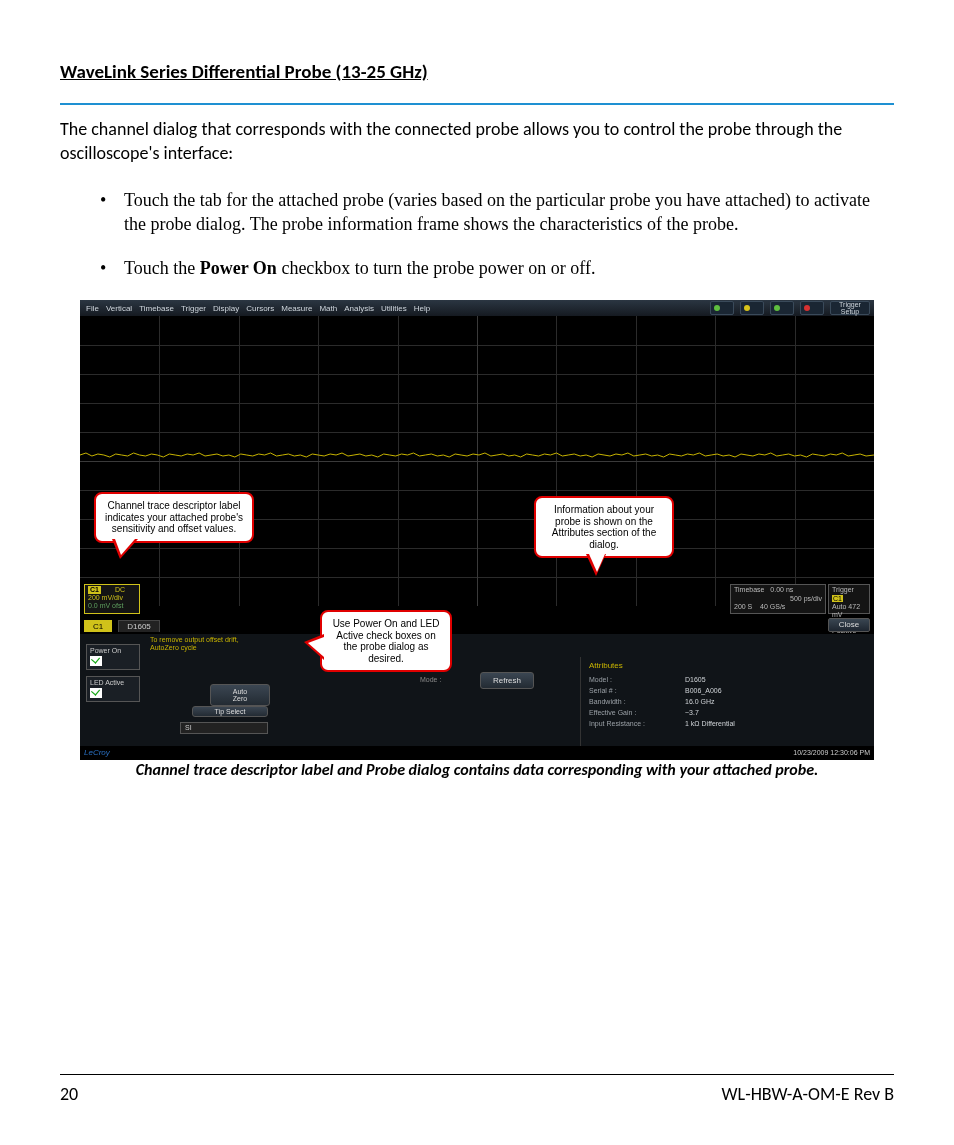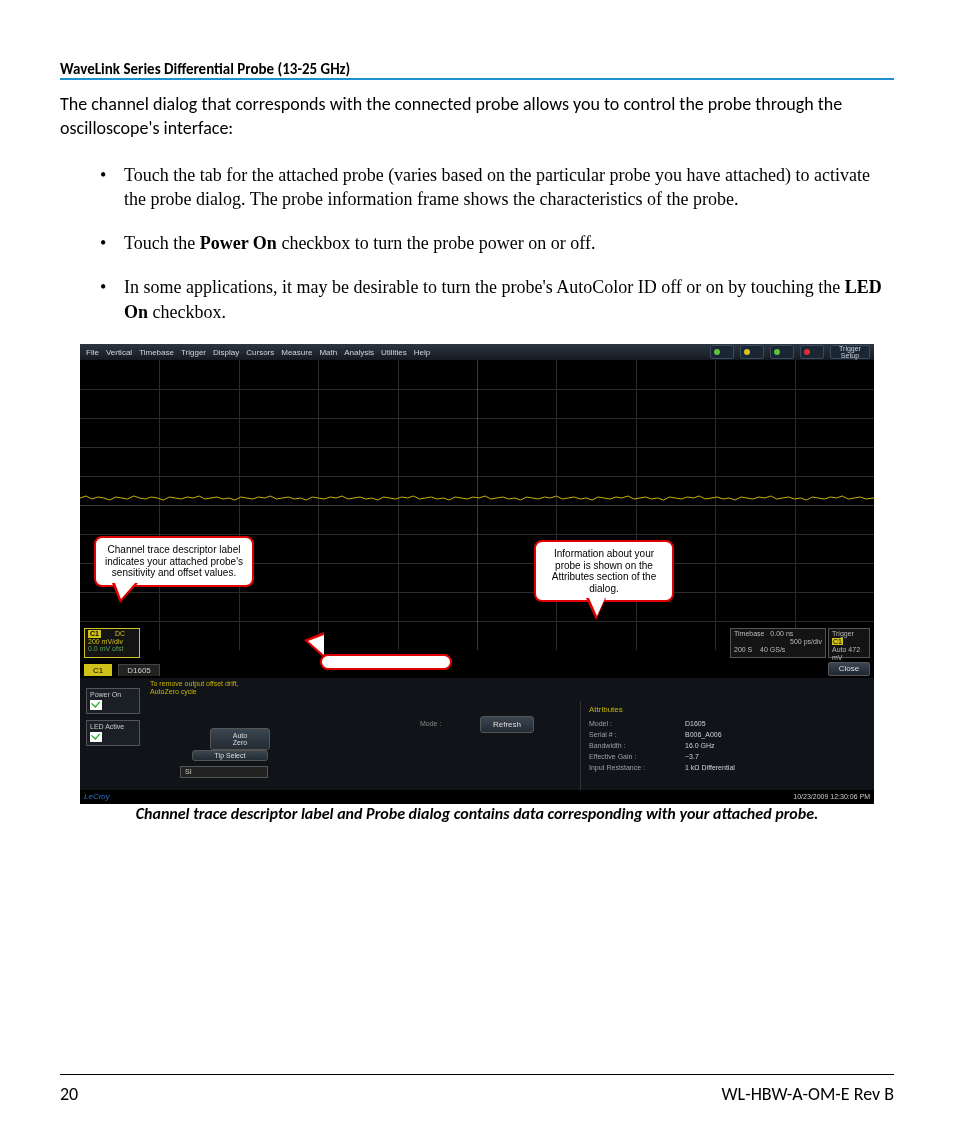--- a/index.html
+++ b/index.html
@@ -7,22 +7,23 @@
     width: 954px;
     height: 1145px;
     background: #fff;
     font-family: Calibri, "Segoe UI", Arial, sans-serif;
     color: #000;
     padding: 60px 60px 40px 60px;
     position: relative;
   }
   .title {
     font-weight: bold;
-    font-size: 15px;
-    margin-bottom: 0;
+    font-size: 19px;
+    margin-bottom: 20px;
+    text-decoration: underline;
   }
   .title-rule {
     height: 2px;
     background: #1e90d2;
     margin-bottom: 12px;
   }
   .intro {
     font-size: 18px;
     line-height: 1.35;
     margin-bottom: 22px;
@@ -358,23 +359,20 @@
 <div class="title-rule"></div>
 
 <p class="intro">The channel dialog that corresponds with the connected probe allows you to control the probe through the oscilloscope's interface:</p>
 
 <ul class="bullets">
   <li>
     <span>Touch the tab for the attached probe (varies based on the particular probe you have attached) to activate the probe dialog. The probe information frame shows the characteristics of the probe.</span>
   </li>
   <li>
     <span>Touch the </span><span class="bold">Power On</span><span> checkbox to turn the probe power on or off.</span>
-  </li>
-  <li>
-    <span>In some applications, it may be desirable to turn the probe's AutoColor ID off or on by touching the </span><span class="bold">LED On</span><span> checkbox.</span>
   </li>
 </ul>
 
 <div class="shot">
 
   <div class="menubar">
     <span>File</span>
     <span>Vertical</span>
     <span>Timebase</span>
     <span>Trigger</span>
@@ -496,20 +494,21 @@
   </div>
 
   <div class="lecroy">LeCroy</div>
   <div class="timestamp">10/23/2009 12:30:06 PM</div>
 
   <div class="callout c1">
     <span>Channel trace descriptor label indicates your attached probe's sensitivity and offset values.</span>
     <div class="tail"></div>
   </div>
   <div class="callout c2">
+    <span>Use Power On and LED Active check boxes on the probe dialog as desired.</span>
     <div class="tail"></div>
   </div>
   <div class="callout c3">
     <span>Information about your probe is shown on the Attributes section of the dialog.</span>
     <div class="tail"></div>
   </div>
 </div>
 
 <p class="caption">Channel trace descriptor label and Probe dialog contains data corresponding with your attached probe.</p>
 

